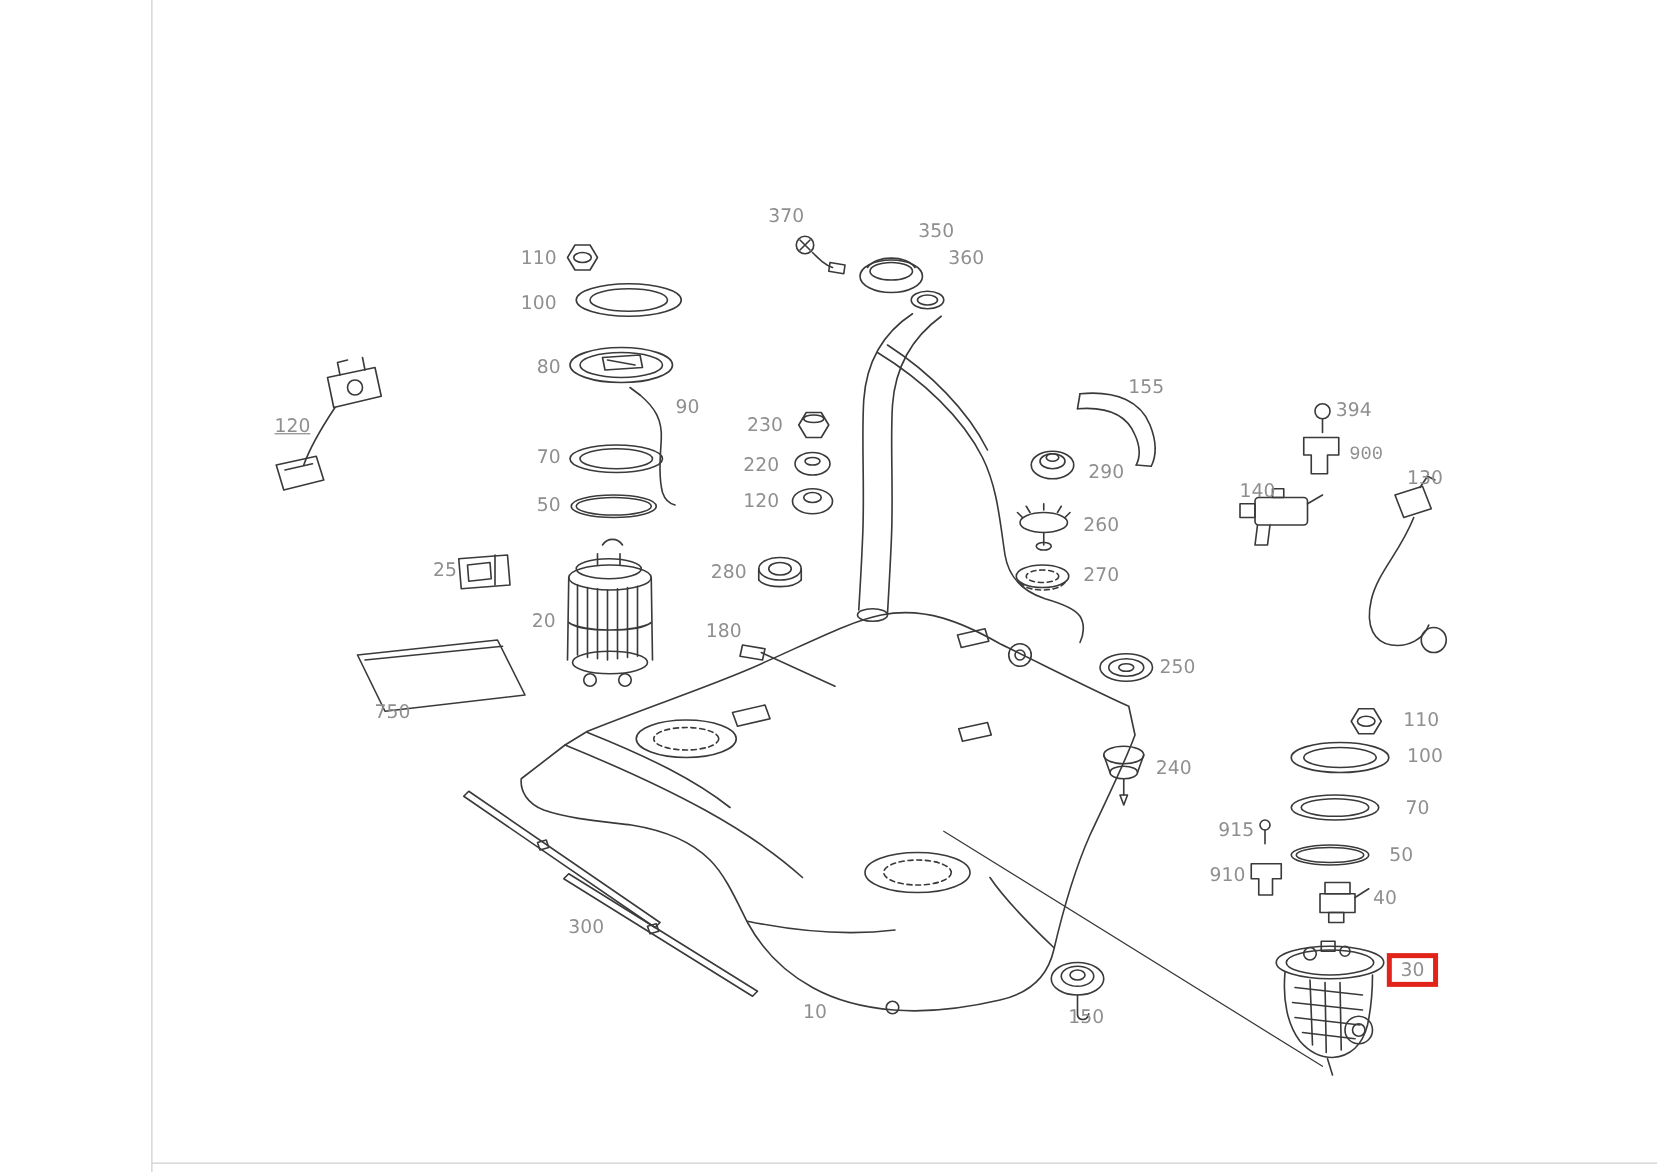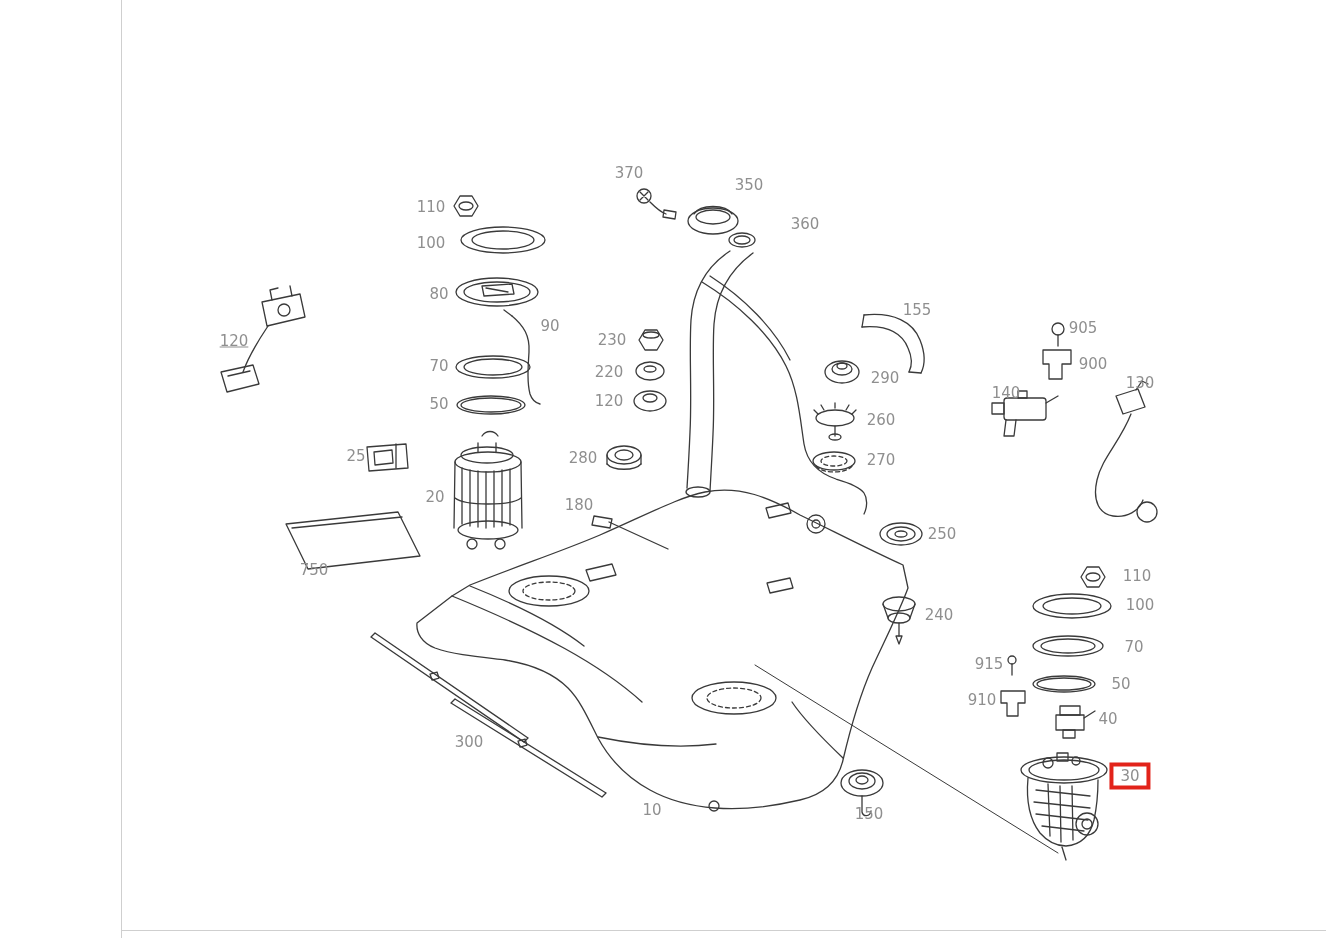--- a/index.html
+++ b/index.html
@@ -214,21 +214,21 @@
       <ellipse cx="862" cy="783" rx="21" ry="13"></ellipse>
       <ellipse cx="862" cy="781" rx="13" ry="8"></ellipse>
       <ellipse cx="862" cy="780" rx="6" ry="4"></ellipse>
       <path d="M 862 796 L 862 812 C 863 817 870 817 871 811"></path>
     </g>
   </svg>
 
   <div id="labels">
       <div class="part-label" style="left: 629px; top: 173px;">370</div>
       <div class="part-label" style="left: 749px; top: 185px;">350</div>
-      <div class="part-label" style="left: 773px; top: 224px; margin-left: 32px;">360</div>
+      <div class="part-label" style="left: 773px; top: 207px;">360</div>
       <div class="part-label" style="left: 431px; top: 207px;">110</div>
       <div class="part-label" style="left: 431px; top: 243px;">100</div>
       <div class="part-label" style="left: 439px; top: 294px;">80</div>
       <div class="part-label" style="left: 550px; top: 326px;">90</div>
       <div class="part-label" style="left: 612px; top: 340px;">230</div>
       <div class="part-label" style="left: 609px; top: 372px; text-align: center;">220</div>
       <div class="part-label" style="left: 609px; top: 401px;">120</div>
       <div class="part-label" style="left: 439px; top: 366px;">70</div>
       <div class="part-label" style="left: 439px; top: 404px;">50</div>
       <div class="part-label" style="left: 234px; top: 341px; text-decoration: underline;">120</div>
@@ -236,22 +236,22 @@
       <div class="part-label" style="left: 583px; top: 458px;">280</div>
       <div class="part-label" style="left: 435px; top: 497px;">20</div>
       <div class="part-label" style="left: 579px; top: 505px;">180</div>
       <div class="part-label" style="left: 314px; top: 570px;">750</div>
       <div class="part-label" style="left: 917px; top: 310px;">155</div>
       <div class="part-label" style="left: 885px; top: 378px;">290</div>
       <div class="part-label" style="left: 881px; top: 420px;">260</div>
       <div class="part-label" style="left: 881px; top: 460px;">270</div>
       <div class="part-label" style="left: 942px; top: 534px;">250</div>
       <div class="part-label" style="left: 939px; top: 615px;">240</div>
-      <div class="part-label" style="left: 1083px; top: 328px;">905</div>
-      <div class="part-label" style="left: 1093px; top: 364px;">900</div>
+      <div class="part-label" style="left: 1083px; top: 328px;">394</div>
+      <div class="part-label" style="left: 1093px; top: 364px; font-family: Liberation Mono, monospace;">900</div>
       <div class="part-label" style="left: 1006px; top: 393px;">140</div>
       <div class="part-label" style="left: 1140px; top: 383px;">130</div>
       <div class="part-label" style="left: 1137px; top: 576px;">110</div>
       <div class="part-label" style="left: 1140px; top: 605px;">100</div>
       <div class="part-label" style="left: 1134px; top: 647px;">70</div>
       <div class="part-label" style="left: 1121px; top: 684px;">50</div>
       <div class="part-label" style="left: 989px; top: 664px; text-align: right;">915</div>
       <div class="part-label" style="left: 982px; top: 700px;">910</div>
       <div class="part-label" style="left: 1108px; top: 719px;">40</div>
       <div class="part-label highlighted" style="left: 1130px; top: 776px;">30</div>

